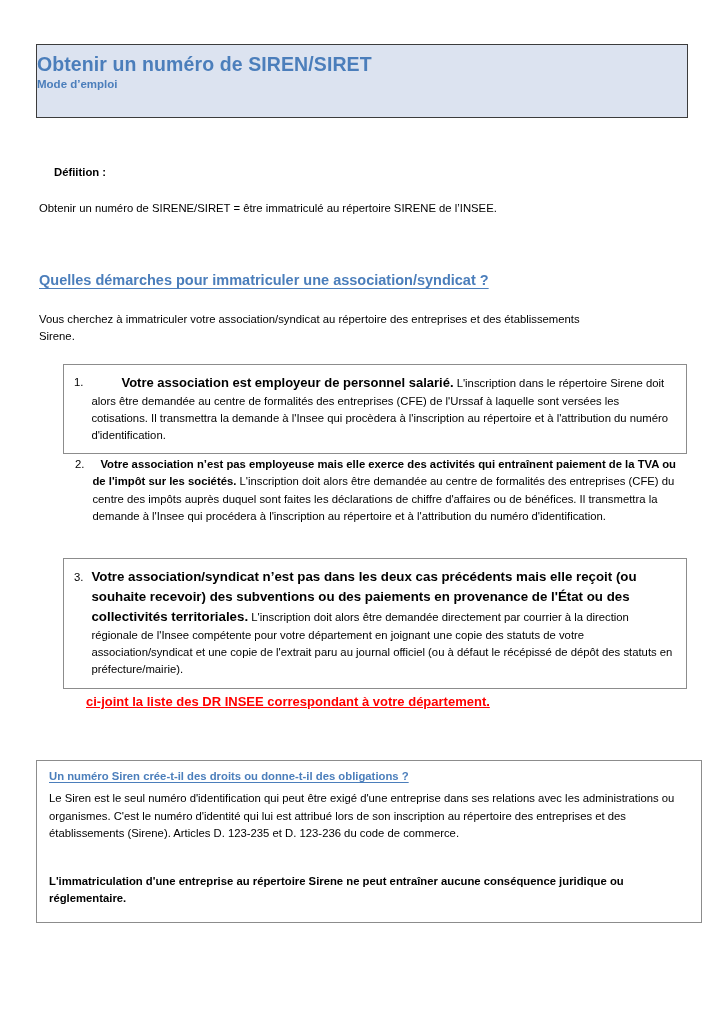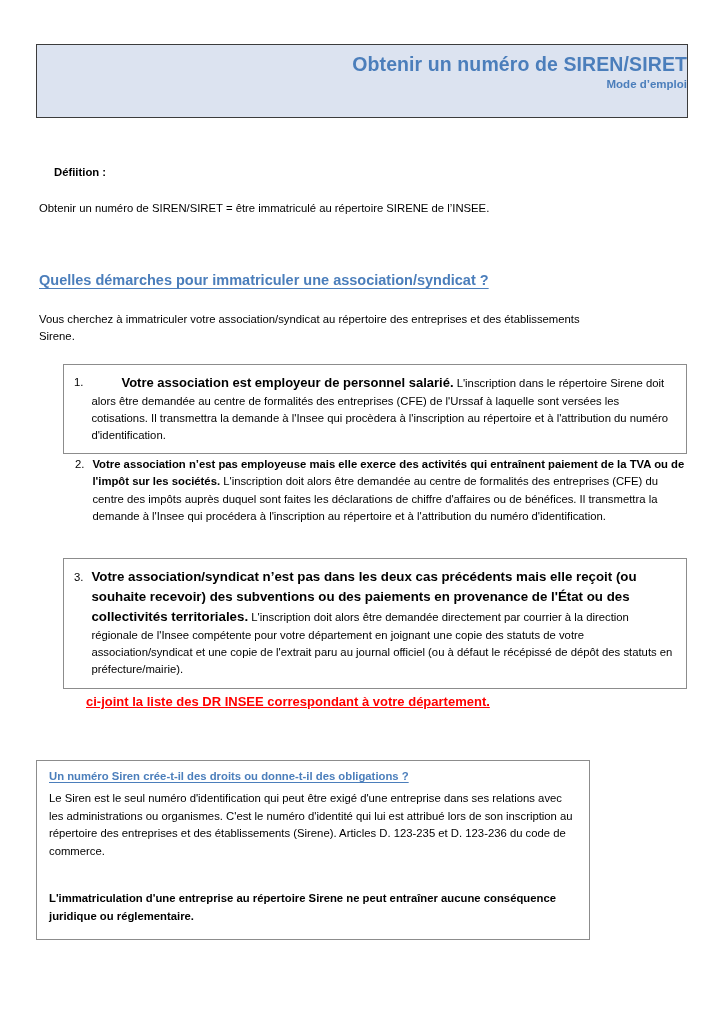--- a/index.html
+++ b/index.html
@@ -26,21 +26,21 @@
   
   .title-banner {
     position: absolute;
     left: 36px;
     top: 44px;
     width: 652px;
     height: 74px;
     box-sizing: border-box;
     background: #dce3f0;
     border: 1px solid #3c3c3c;
-    text-align: right;
+    text-align: left;
   }
   .title-main {
     margin-top: 8px;
     font-size: 19.5px;
     font-weight: bold;
     color: #4b7ebb;
     letter-spacing: 0.1px;
     line-height: 1.2;
   }
   .title-sub {
@@ -123,21 +123,21 @@
   #item-1 .item-num, #item-1 .item-body { font-size: 11.3px; }
   #item-1 .lead { font-size: 13px; font-weight: bold; margin-left: 30px; }
   #item-1 .item-num { padding-top: 1px; }
 
   #item-2 {
     left: 75px;
     top: 456px;
     width: 612px;
     padding: 0;
   }
-  #item-2 .lead { font-weight: bold; }
+  #item-2 .lead { font-weight: bold; margin-left: 8px; }
 
   #item-3 {
     left: 63px;
     top: 558px;
     width: 624px;
     padding: 8px 12px 9px 10px;
   }
   #item-3 .lead { font-size: 13.3px; font-weight: bold; line-height: 1.5; }
   #item-3 .item-num { padding-top: 2px; }
 
@@ -150,21 +150,21 @@
     font-weight: bold;
     color: #ff0000;
     text-decoration: underline;
   }
 
   
   .info-box {
     position: absolute;
     left: 36px;
     top: 760px;
-    width: 554px;
+    width: 666px;
     box-sizing: border-box;
     border: 1px solid #8c8c8c;
     padding: 9px 14px 14px 12px;
   }
   .info-heading {
     font-size: 11.3px;
     font-weight: bold;
     color: #4b7ebb;
     text-decoration: underline;
     text-underline-offset: 2px;
@@ -184,21 +184,21 @@
 <body>
 
 <div class="page">
 
   <div class="title-banner">
     <div class="title-main">Obtenir un numéro de SIREN/SIRET</div>
     <div class="title-sub">Mode d’emploi</div>
   </div>
 
   <div class="definition-label">Défiition :</div>
-  <div class="definition-text">Obtenir un numéro de SIREN/SIRET = être immatriculé au répertoire SIRENE de l’INSEE.</div>
+  <div class="definition-text">Obtenir un numéro de SIRENE/SIRET = être immatriculé au répertoire SIRENE de l’INSEE.</div>
 
   <div class="section-heading">Quelles démarches pour immatriculer une association/syndicat ?</div>
   <div class="section-intro">Vous cherchez à immatriculer votre association/syndicat au répertoire des entreprises et des établissements Sirene.</div>
 
   <div class="item boxed" id="item-1">
     <div class="item-num">1.</div>
     <div class="item-body"><span class="lead">Votre association est employeur de personnel salarié.</span><span> L'inscription dans le répertoire Sirene doit alors être demandée au centre de formalités des entreprises (CFE) de l'Urssaf à laquelle sont versées les cotisations. Il transmettra la demande à l'Insee qui procèdera à l'inscription au répertoire et à l'attribution du numéro d'identification.</span></div>
   </div>
 
   <div class="item" id="item-2">

